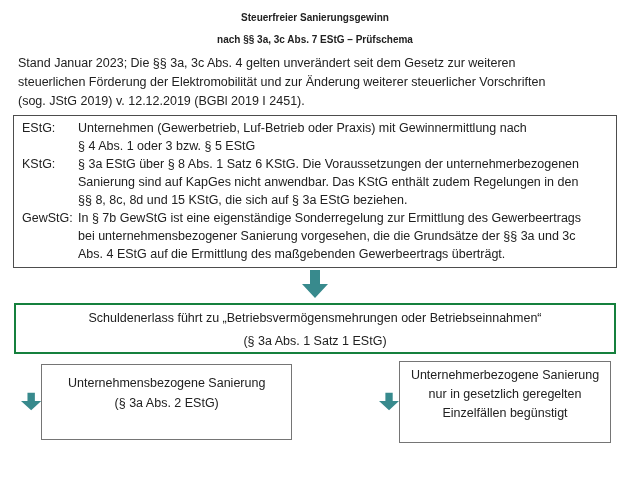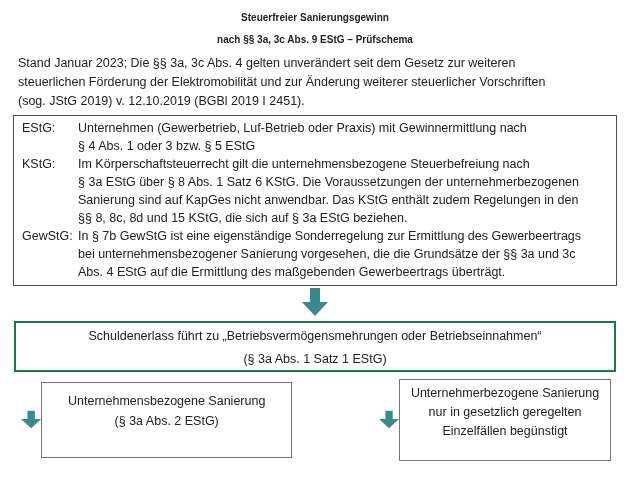--- a/index.html
+++ b/index.html
@@ -69,41 +69,40 @@
   }
   .left-box  { height: 76px; padding-top: 8px; }
   .right-box { height: 82px; padding-top: 4px; line-height: 19px; }
   svg.arrow { display: inline-block; }
 </style>
 </head>
 <body>
 
 <div class="title">
   <div>Steuerfreier Sanierungsgewinn</div>
-  <div>nach §§ 3a, 3c Abs. 9 EStG – Prüfschema</div>
+  <div>nach §§ 3a, 3c Abs. 7 EStG – Prüfschema</div>
 </div>
 
 <div class="intro">
     <div>Stand Januar 2023; Die §§ 3a, 3c Abs. 4 gelten unverändert seit dem Gesetz zur weiteren</div>
     <div>steuerlichen Förderung der Elektromobilität und zur Änderung weiterer steuerlicher Vorschriften</div>
-    <div>(sog. JStG 2019) v. 12.10.2019 (BGBl 2019 I 2451).</div>
+    <div>(sog. JStG 2019) v. 12.12.2019 (BGBl 2019 I 2451).</div>
   </div>
 
 <div class="law-box">
   <div class="law-entry">
     <div class="law-label">EStG:</div>
     <div class="law-text">
         <div>Unternehmen (Gewerbetrieb, Luf-Betrieb oder Praxis) mit Gewinnermittlung nach</div>
         <div>§ 4 Abs. 1 oder 3 bzw. § 5 EStG</div>
       </div>
   </div>
   <div class="law-entry">
     <div class="law-label">KStG:</div>
     <div class="law-text">
-        <div>Im Körperschaftsteuerrecht gilt die unternehmensbezogene Steuerbefreiung nach</div>
         <div>§ 3a EStG über § 8 Abs. 1 Satz 6 KStG. Die Voraussetzungen der unternehmerbezogenen</div>
         <div>Sanierung sind auf KapGes nicht anwendbar. Das KStG enthält zudem Regelungen in den</div>
         <div>§§ 8, 8c, 8d und 15 KStG, die sich auf § 3a EStG beziehen.</div>
       </div>
   </div>
   <div class="law-entry">
     <div class="law-label">GewStG:</div>
     <div class="law-text">
         <div>In § 7b GewStG ist eine eigenständige Sonderregelung zur Ermittlung des Gewerbeertrags</div>
         <div>bei unternehmensbezogener Sanierung vorgesehen, die die Grundsätze der §§ 3a und 3c</div>

